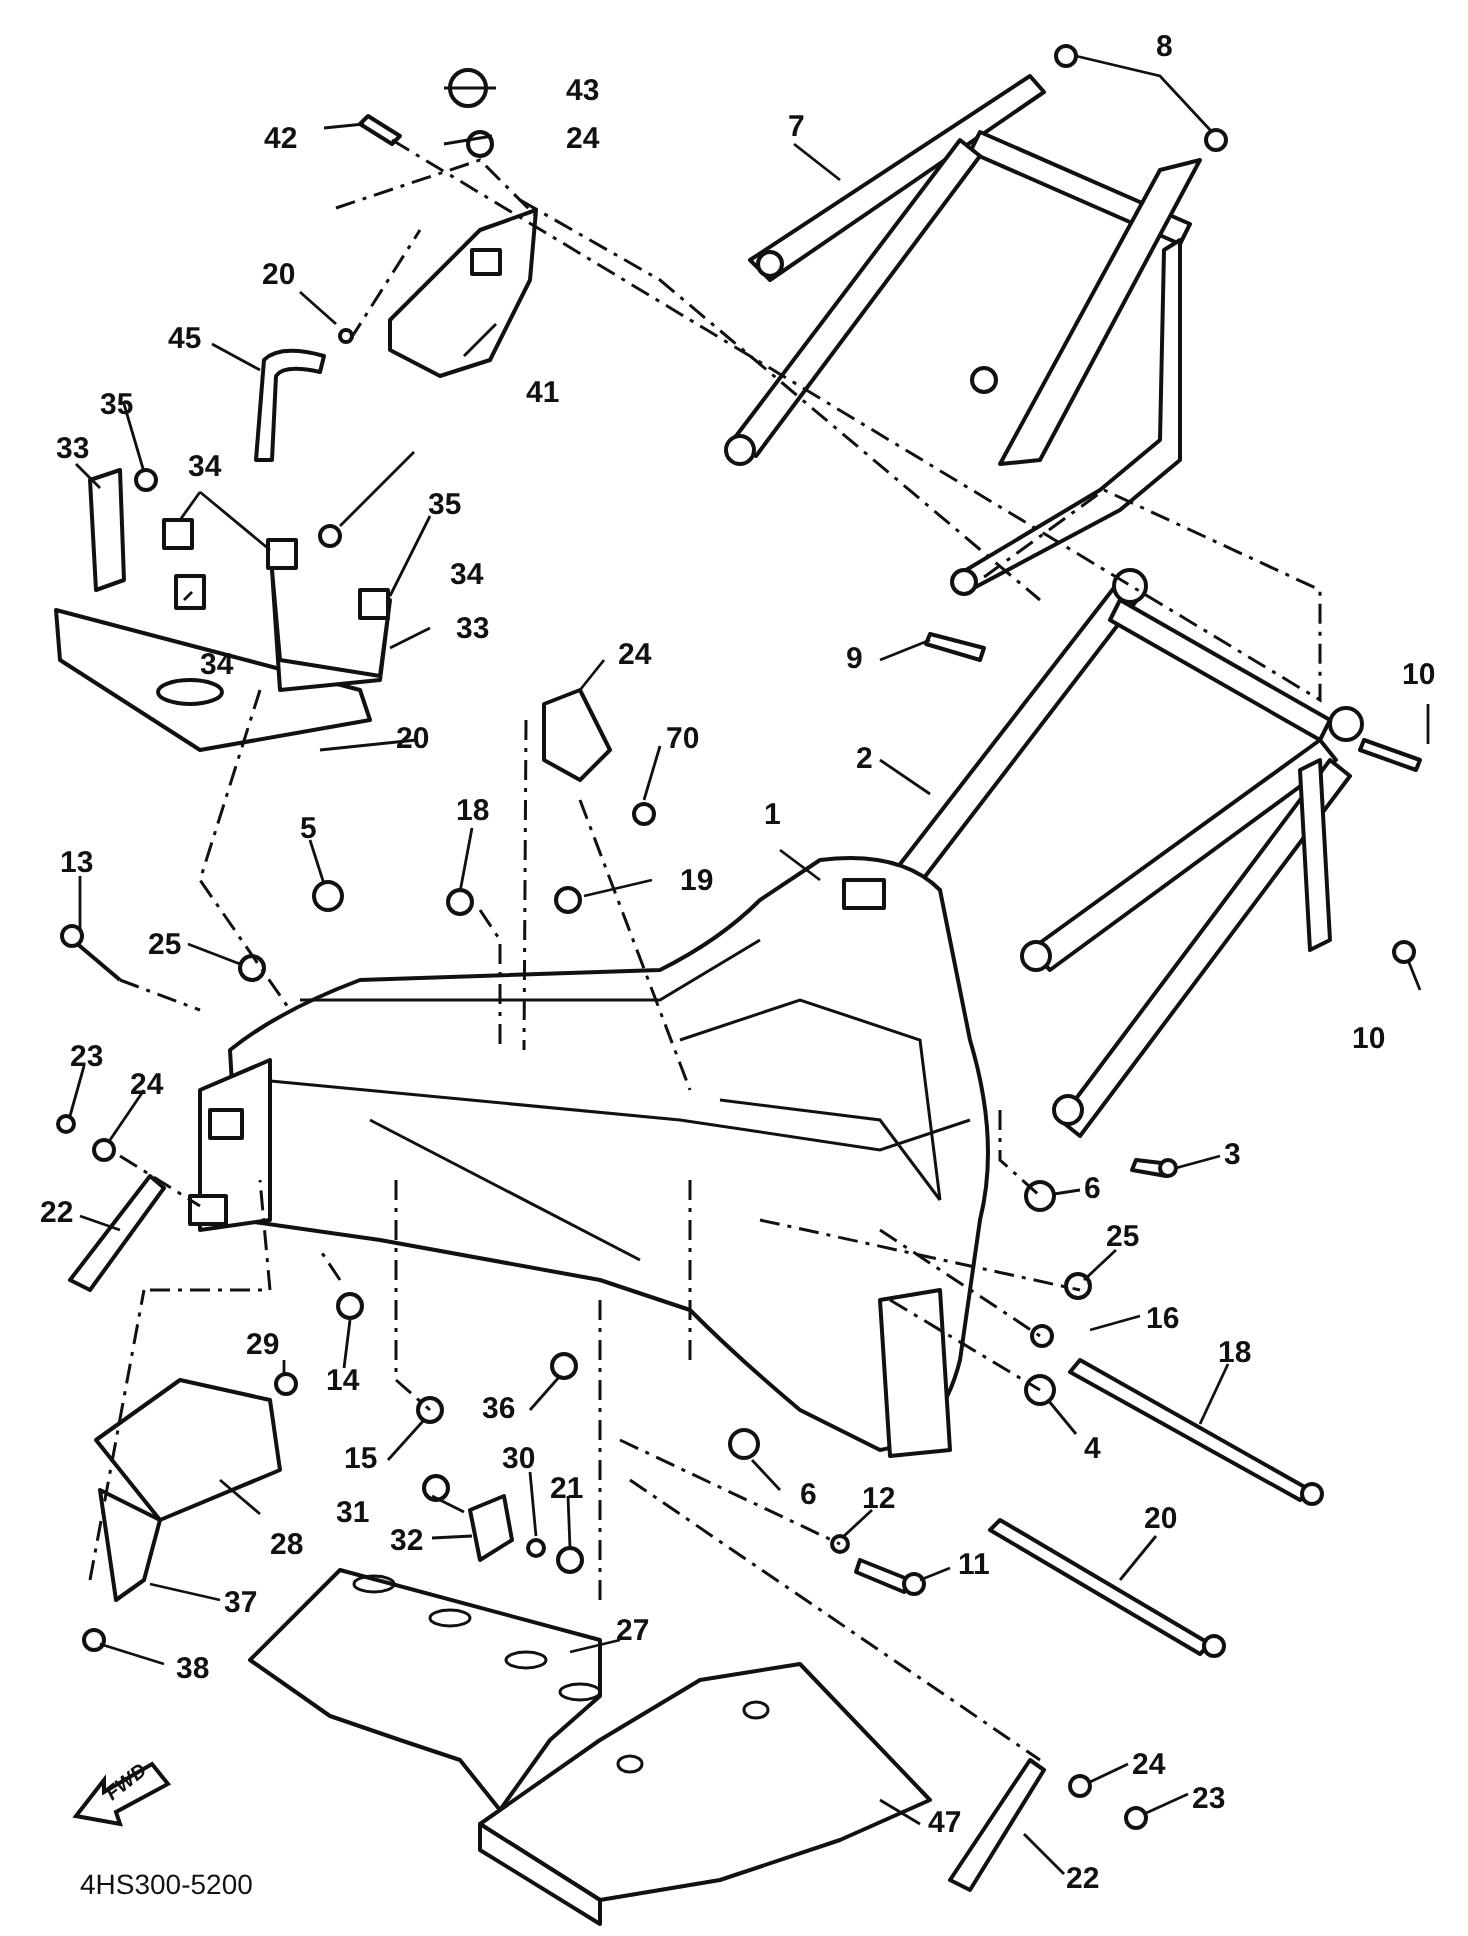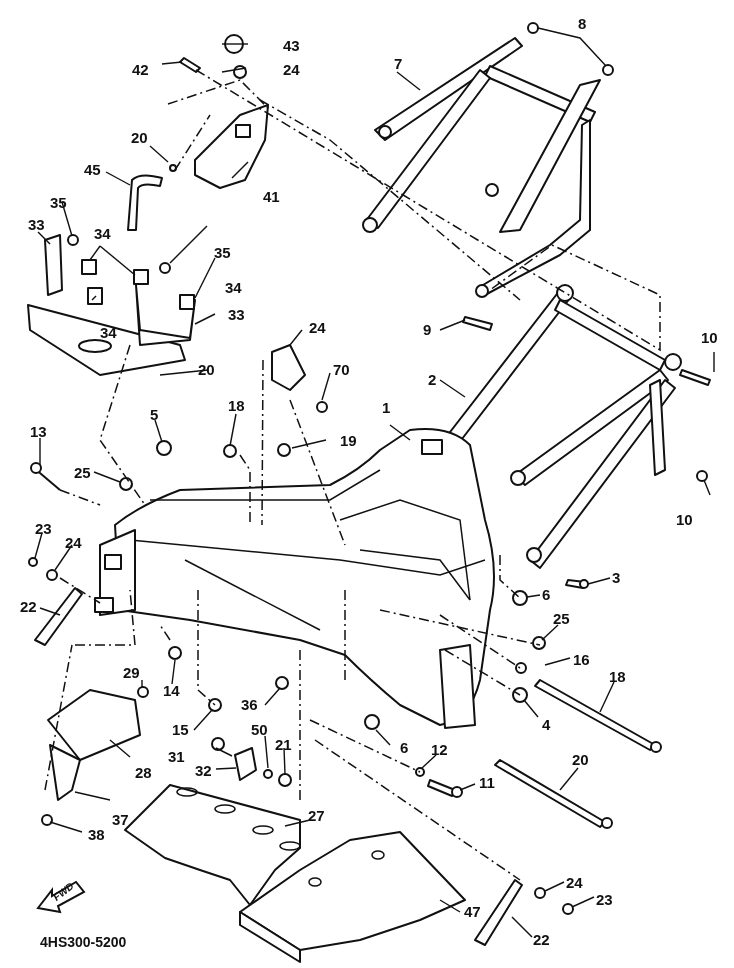--- a/index.html
+++ b/index.html
@@ -1,21 +1,21 @@
 <!DOCTYPE html>
 <html><head>
 <meta charset="utf-8">
 <style>
   html, body { margin:0; padding:0; background:#ffffff; }
   body { width:734px; height:968px; position:relative; overflow:hidden;
          font-family:"Liberation Sans", sans-serif; }
   #diagram { position:absolute; left:0; top:0; width:734px; height:968px; }
   .lbl { position:absolute; font-family:"Liberation Sans", sans-serif; font-weight:bold;
          font-size:15px; color:#111; line-height:1; white-space:nowrap; }
-  .code { position:absolute; left:40px; top:934px; font-weight:bold; font-size:14px; color:#111;
+  .code { position:absolute; left:40px; top:934px; font-weight:normal; font-size:14px; color:#111;
           font-family:"Liberation Sans", sans-serif; }
   .fwd { position:absolute; left:36px; top:880px; width:52px; height:36px; }
   .fwd-text { position:absolute; left:52px; top:886px; font-size:10px; font-weight:bold;
               transform:rotate(-38deg); font-style:italic; color:#111;
               font-family:"Liberation Sans", sans-serif; }
   svg .part { fill:#fff; stroke:#111; stroke-width:2; stroke-linejoin:round; }
   svg .thin { fill:none; stroke:#111; stroke-width:1.5; }
   svg .dash { fill:none; stroke:#111; stroke-width:1.5; stroke-dasharray:10 4 2 4; }
   svg .lead { fill:none; stroke:#111; stroke-width:1.4; }
 </style>
@@ -266,32 +266,32 @@
 <span class="lbl" style="left:35px;top:521px">23</span>
 <span class="lbl" style="left:596px;top:892px">23</span>
 <span class="lbl" style="left:65px;top:535px">24</span>
 <span class="lbl" style="left:566px;top:875px">24</span>
 <span class="lbl" style="left:74px;top:465px">25</span>
 <span class="lbl" style="left:553px;top:611px">25</span>
 <span class="lbl" style="left:198px;top:362px">20</span>
 <span class="lbl" style="left:308px;top:808px">27</span>
 <span class="lbl" style="left:135px;top:765px">28</span>
 <span class="lbl" style="left:123px;top:665px">29</span>
-<span class="lbl" style="left:251px;top:722px">50</span>
+<span class="lbl" style="left:251px;top:722px">30</span>
 <span class="lbl" style="left:168px;top:749px">31</span>
 <span class="lbl" style="left:195px;top:763px">32</span>
 <span class="lbl" style="left:28px;top:217px">33</span>
 <span class="lbl" style="left:228px;top:307px">33</span>
 <span class="lbl" style="left:94px;top:226px">34</span>
 <span class="lbl" style="left:100px;top:325px">34</span>
 <span class="lbl" style="left:225px;top:280px">34</span>
 <span class="lbl" style="left:50px;top:195px">35</span>
 <span class="lbl" style="left:214px;top:245px">35</span>
 <span class="lbl" style="left:241px;top:697px">36</span>
-<span class="lbl" style="left:112px;top:812px">37</span>
+<span class="lbl" style="left:112px;top:794px">37</span>
 <span class="lbl" style="left:88px;top:827px">38</span>
 <span class="lbl" style="left:309px;top:320px">24</span>
 <span class="lbl" style="left:333px;top:362px">70</span>
 <span class="lbl" style="left:263px;top:189px">41</span>
 <span class="lbl" style="left:132px;top:62px">42</span>
 <span class="lbl" style="left:283px;top:38px">43</span>
 <span class="lbl" style="left:283px;top:62px">24</span>
 <span class="lbl" style="left:84px;top:162px">45</span>
 <span class="lbl" style="left:131px;top:130px">20</span>
 <span class="lbl" style="left:464px;top:904px">47</span>

